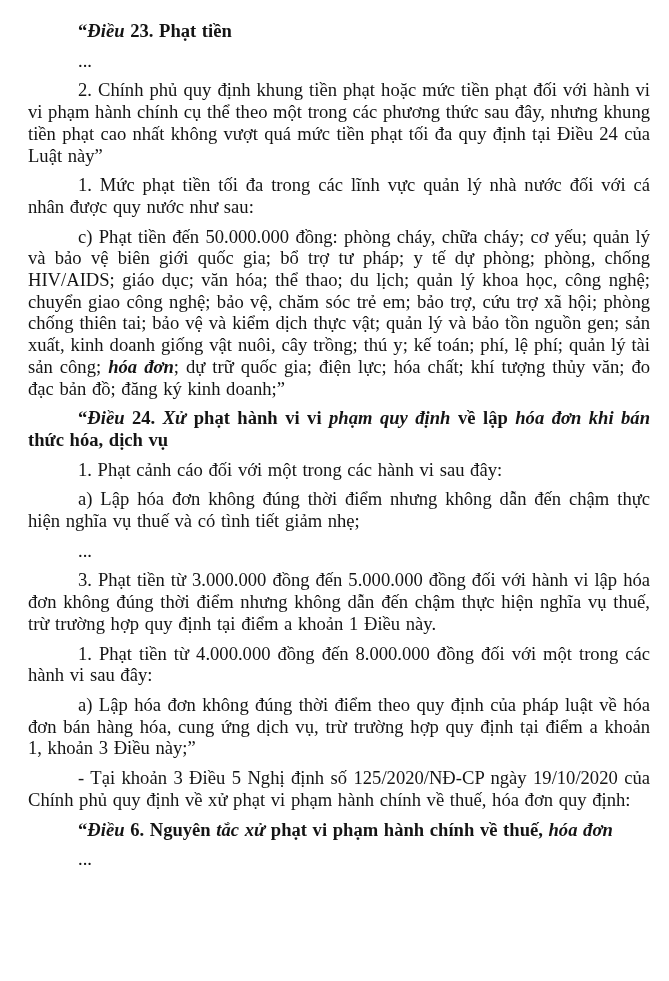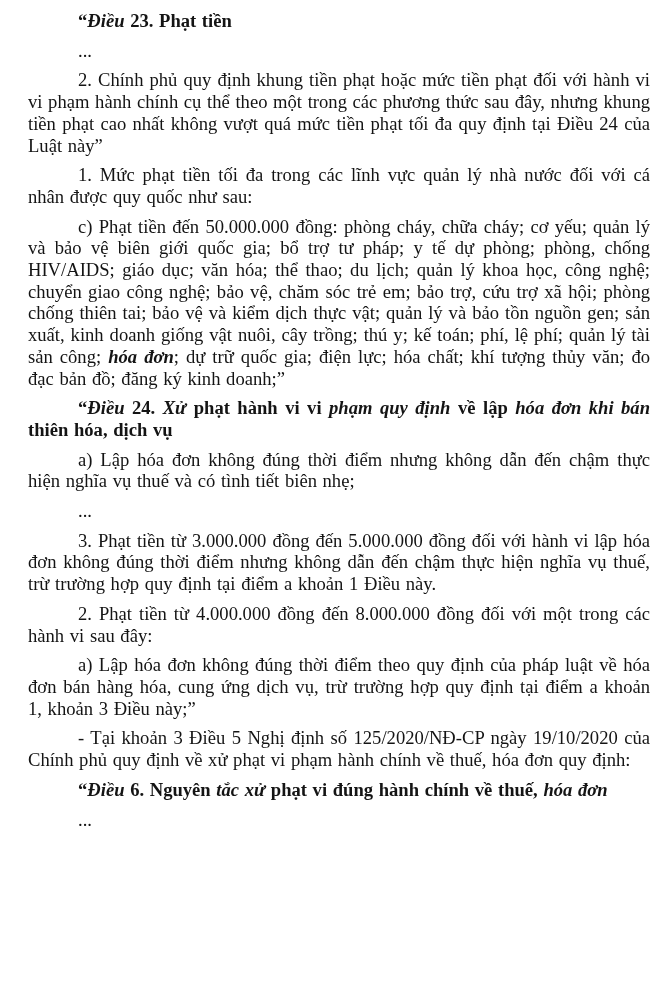--- a/index.html
+++ b/index.html
@@ -24,40 +24,41 @@
   }
   .doc p {
     margin: 8px 0 0 0;
     padding: 0;
     font-size: 18.6px;
     line-height: 21.7px;
     text-align: justify;
     text-indent: 50px;
     word-spacing: 1px;
   }
-  .doc p:first-child { margin-top: 4px; }
+  .doc p:first-child { margin-top: 14px; }
   .para-heading { font-weight: bold; }
   .run-r { font-style: normal; font-weight: normal; }
   .run-i { font-weight: normal; }
   .run-b { font-style: normal; font-weight: bold; }
   .run-bi { font-style: italic; font-weight: bold; }
 </style>
 </head>
 <body>
 
 <div class="page">
   <div class="doc">
       <p class="para-heading"><span class="run-b">“</span><span class="run-bi">Điều</span><span class="run-b"> 23. Phạt tiền</span></p>
       <p class="para-ellipsis"><span class="run-r">...</span></p>
       <p class="para-body"><span class="run-r">2. Chính phủ </span><span class="run-i">quy định</span><span class="run-r"> khung tiền phạt hoặc </span><span class="run-i">mức</span><span class="run-r"> tiền phạt </span><span class="run-i">đối</span><span class="run-r"> với hành vi vi phạm hành chính cụ thể theo </span><span class="run-i">một trong các phương thức sau đây, nhưng khung</span><span class="run-r"> tiền phạt cao </span><span class="run-i">nhất không vượt</span><span class="run-r"> quá </span><span class="run-i">mức</span><span class="run-r"> tiền phạt </span><span class="run-i">tối đa quy định</span><span class="run-r"> tại </span><span class="run-i">Điều</span><span class="run-r"> 24 của Luật </span><span class="run-i">này”</span></p>
-      <p class="para-body"><span class="run-r">1. Mức phạt tiền </span><span class="run-i">tối đa trong các lĩnh vực quản lý nhà nước đối với</span><span class="run-r"> cá nhân </span><span class="run-i">được quy quốc như sau:</span></p>
+      <p class="para-body"><span class="run-r">1. Mức phạt tiền </span><span class="run-i">tối đa trong các lĩnh vực quản lý nhà nước đối với</span><span class="run-r"> cá nhân </span><span class="run-i">được quy nước như sau:</span></p>
       <p class="para-body"><span class="run-r">c) Phạt tiền </span><span class="run-i">đến 50.000.000 đồng</span><span class="run-r">: phòng cháy, chữa cháy; </span><span class="run-i">cơ yếu</span><span class="run-r">; quản lý và bảo vệ biên giới quốc gia; bổ trợ </span><span class="run-i">tư pháp; y tế dự</span><span class="run-r"> phòng; phòng, chống HIV/AIDS; giáo </span><span class="run-i">dục; văn hóa; thể</span><span class="run-r"> thao; du lịch; quản lý khoa học, công nghệ; chuyển giao công nghệ; bảo vệ, </span><span class="run-i">chăm sóc trẻ</span><span class="run-r"> em; bảo trợ, cứu trợ xã hội; phòng chống thiên tai; bảo vệ và kiểm dịch thực vật; quản lý và bảo tồn nguồn gen; </span><span class="run-i">sản</span><span class="run-r"> xuất, kinh doanh giống vật nuôi, cây trồng; thú y; kế toán; phí, lệ phí; quản lý tài sản công; </span><span class="run-bi">hóa đơn</span><span class="run-r">; dự trữ quốc </span><span class="run-i">gia; điện</span><span class="run-r"> lực; hóa chất</span><span class="run-i">; khí tượng</span><span class="run-r"> </span><span class="run-i">thủy văn; đo</span><span class="run-r"> đạc </span><span class="run-i">bản đồ; đăng ký kinh doanh;”</span></p>
-      <p class="para-heading"><span class="run-b">“</span><span class="run-bi">Điều</span><span class="run-b"> 24. </span><span class="run-bi">Xử</span><span class="run-b"> phạt hành vi vi </span><span class="run-bi">phạm quy định</span><span class="run-b"> về lập </span><span class="run-bi">hóa đơn khi bán</span><span class="run-b"> thiên hóa, dịch vụ</span></p>
-      <p class="para-body"><span class="run-r">a) </span><span class="run-i">Lập hóa đơn không đúng thời điểm nhưng không dẫn đến</span><span class="run-r"> chậm thực hiện </span><span class="run-i">nghĩa vụ</span><span class="run-r"> thuế và có tình tiết biên nhẹ;</span></p>
+      <p class="para-heading"><span class="run-b">“</span><span class="run-bi">Điều</span><span class="run-b"> 24. </span><span class="run-bi">Xử</span><span class="run-b"> phạt hành vi vi </span><span class="run-bi">phạm quy định</span><span class="run-b"> về lập </span><span class="run-bi">hóa đơn khi bán</span><span class="run-b"> thức hóa, dịch vụ</span></p>
+      <p class="para-body"><span class="run-r">1. Phạt </span><span class="run-i">cảnh cáo đối với</span><span class="run-r"> một </span><span class="run-i">trong các hành vi sau đây:</span></p>
+      <p class="para-body"><span class="run-r">a) </span><span class="run-i">Lập hóa đơn không đúng thời điểm nhưng không dẫn đến</span><span class="run-r"> chậm thực hiện </span><span class="run-i">nghĩa vụ</span><span class="run-r"> thuế và có tình tiết giảm nhẹ;</span></p>
       <p class="para-ellipsis"><span class="run-r">...</span></p>
       <p class="para-body"><span class="run-r">3. Phạt tiền </span><span class="run-i">từ 3.000.000 đồng đến 5.000.000 đồng đối</span><span class="run-r"> với hành vi lập hóa </span><span class="run-i">đơn không đúng thời điểm nhưng không dẫn đến</span><span class="run-r"> chậm thực hiện </span><span class="run-i">nghĩa vụ</span><span class="run-r"> thuế, </span><span class="run-i">trừ trường</span><span class="run-r"> hợp </span><span class="run-i">quy định</span><span class="run-r"> tại </span><span class="run-i">điểm</span><span class="run-r"> a </span><span class="run-i">khoản 1</span><span class="run-r"> Điều này.</span></p>
-      <p class="para-body"><span class="run-r">2. Phạt tiền </span><span class="run-i">từ 4.000.000 đồng đến 8.000.000 đồng đối</span><span class="run-r"> với một trong các </span><span class="run-i">hành vi sau đây:</span></p>
+      <p class="para-body"><span class="run-r">1. Phạt tiền </span><span class="run-i">từ 4.000.000 đồng đến 8.000.000 đồng đối</span><span class="run-r"> với một trong các </span><span class="run-i">hành vi sau đây:</span></p>
       <p class="para-body"><span class="run-r">a) </span><span class="run-i">Lập hóa đơn không đúng thời điểm theo quy định</span><span class="run-r"> của pháp luật về hóa </span><span class="run-i">đơn bán hàng hóa, cung ứng</span><span class="run-r"> dịch vụ, </span><span class="run-i">trừ trường</span><span class="run-r"> hợp </span><span class="run-i">quy định</span><span class="run-r"> tại </span><span class="run-i">điểm</span><span class="run-r"> a khoản 1, </span><span class="run-i">khoản 3</span><span class="run-r"> Điều này;”</span></p>
       <p class="para-body"><span class="run-r">- Tại khoản 3 Điều 5 Nghị định số 125/2020/NĐ-CP ngày 19/10/2020 của Chính phủ quy định về xử phạt vi phạm hành chính về thuế, hóa đơn quy định:</span></p>
-      <p class="para-heading"><span class="run-b">“</span><span class="run-bi">Điều</span><span class="run-b"> 6. Nguyên </span><span class="run-bi">tắc xử</span><span class="run-b"> phạt vi đúng hành chính về thuế, </span><span class="run-bi">hóa đơn</span></p>
+      <p class="para-heading"><span class="run-b">“</span><span class="run-bi">Điều</span><span class="run-b"> 6. Nguyên </span><span class="run-bi">tắc xử</span><span class="run-b"> phạt vi phạm hành chính về thuế, </span><span class="run-bi">hóa đơn</span></p>
       <p class="para-ellipsis"><span class="run-r">...</span></p>
     </div>
 </div>
 
 </body></html>

